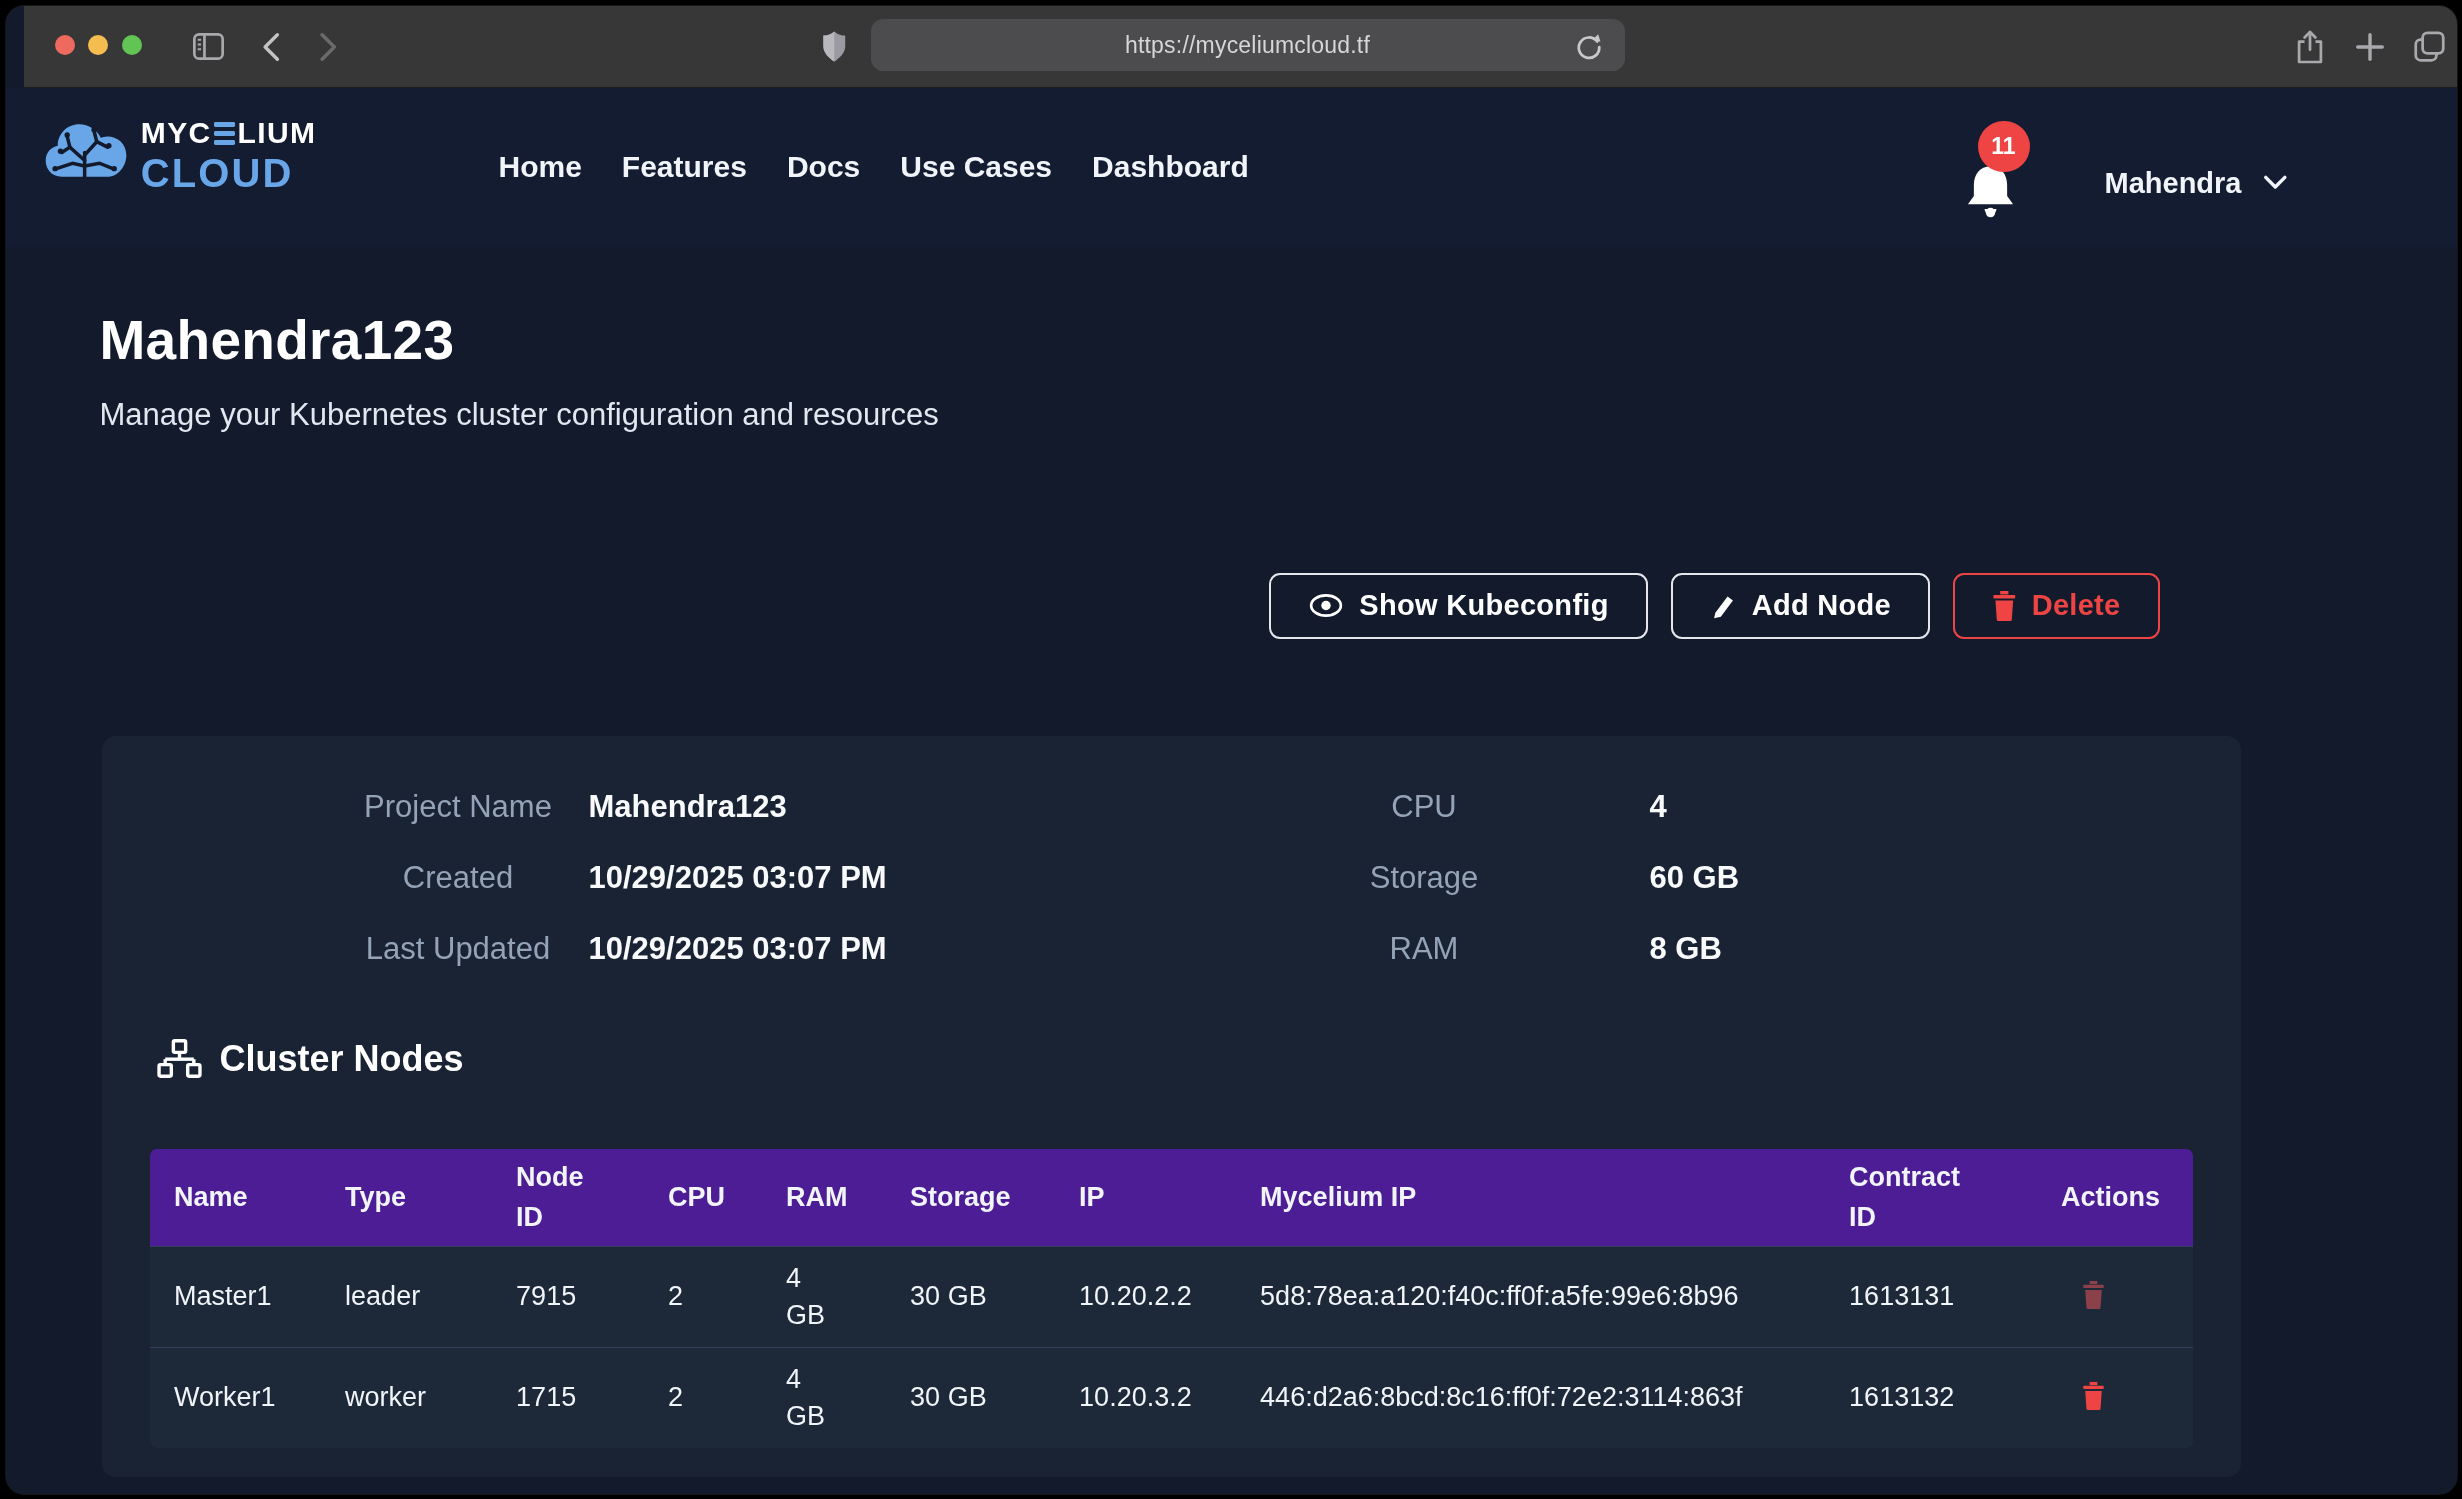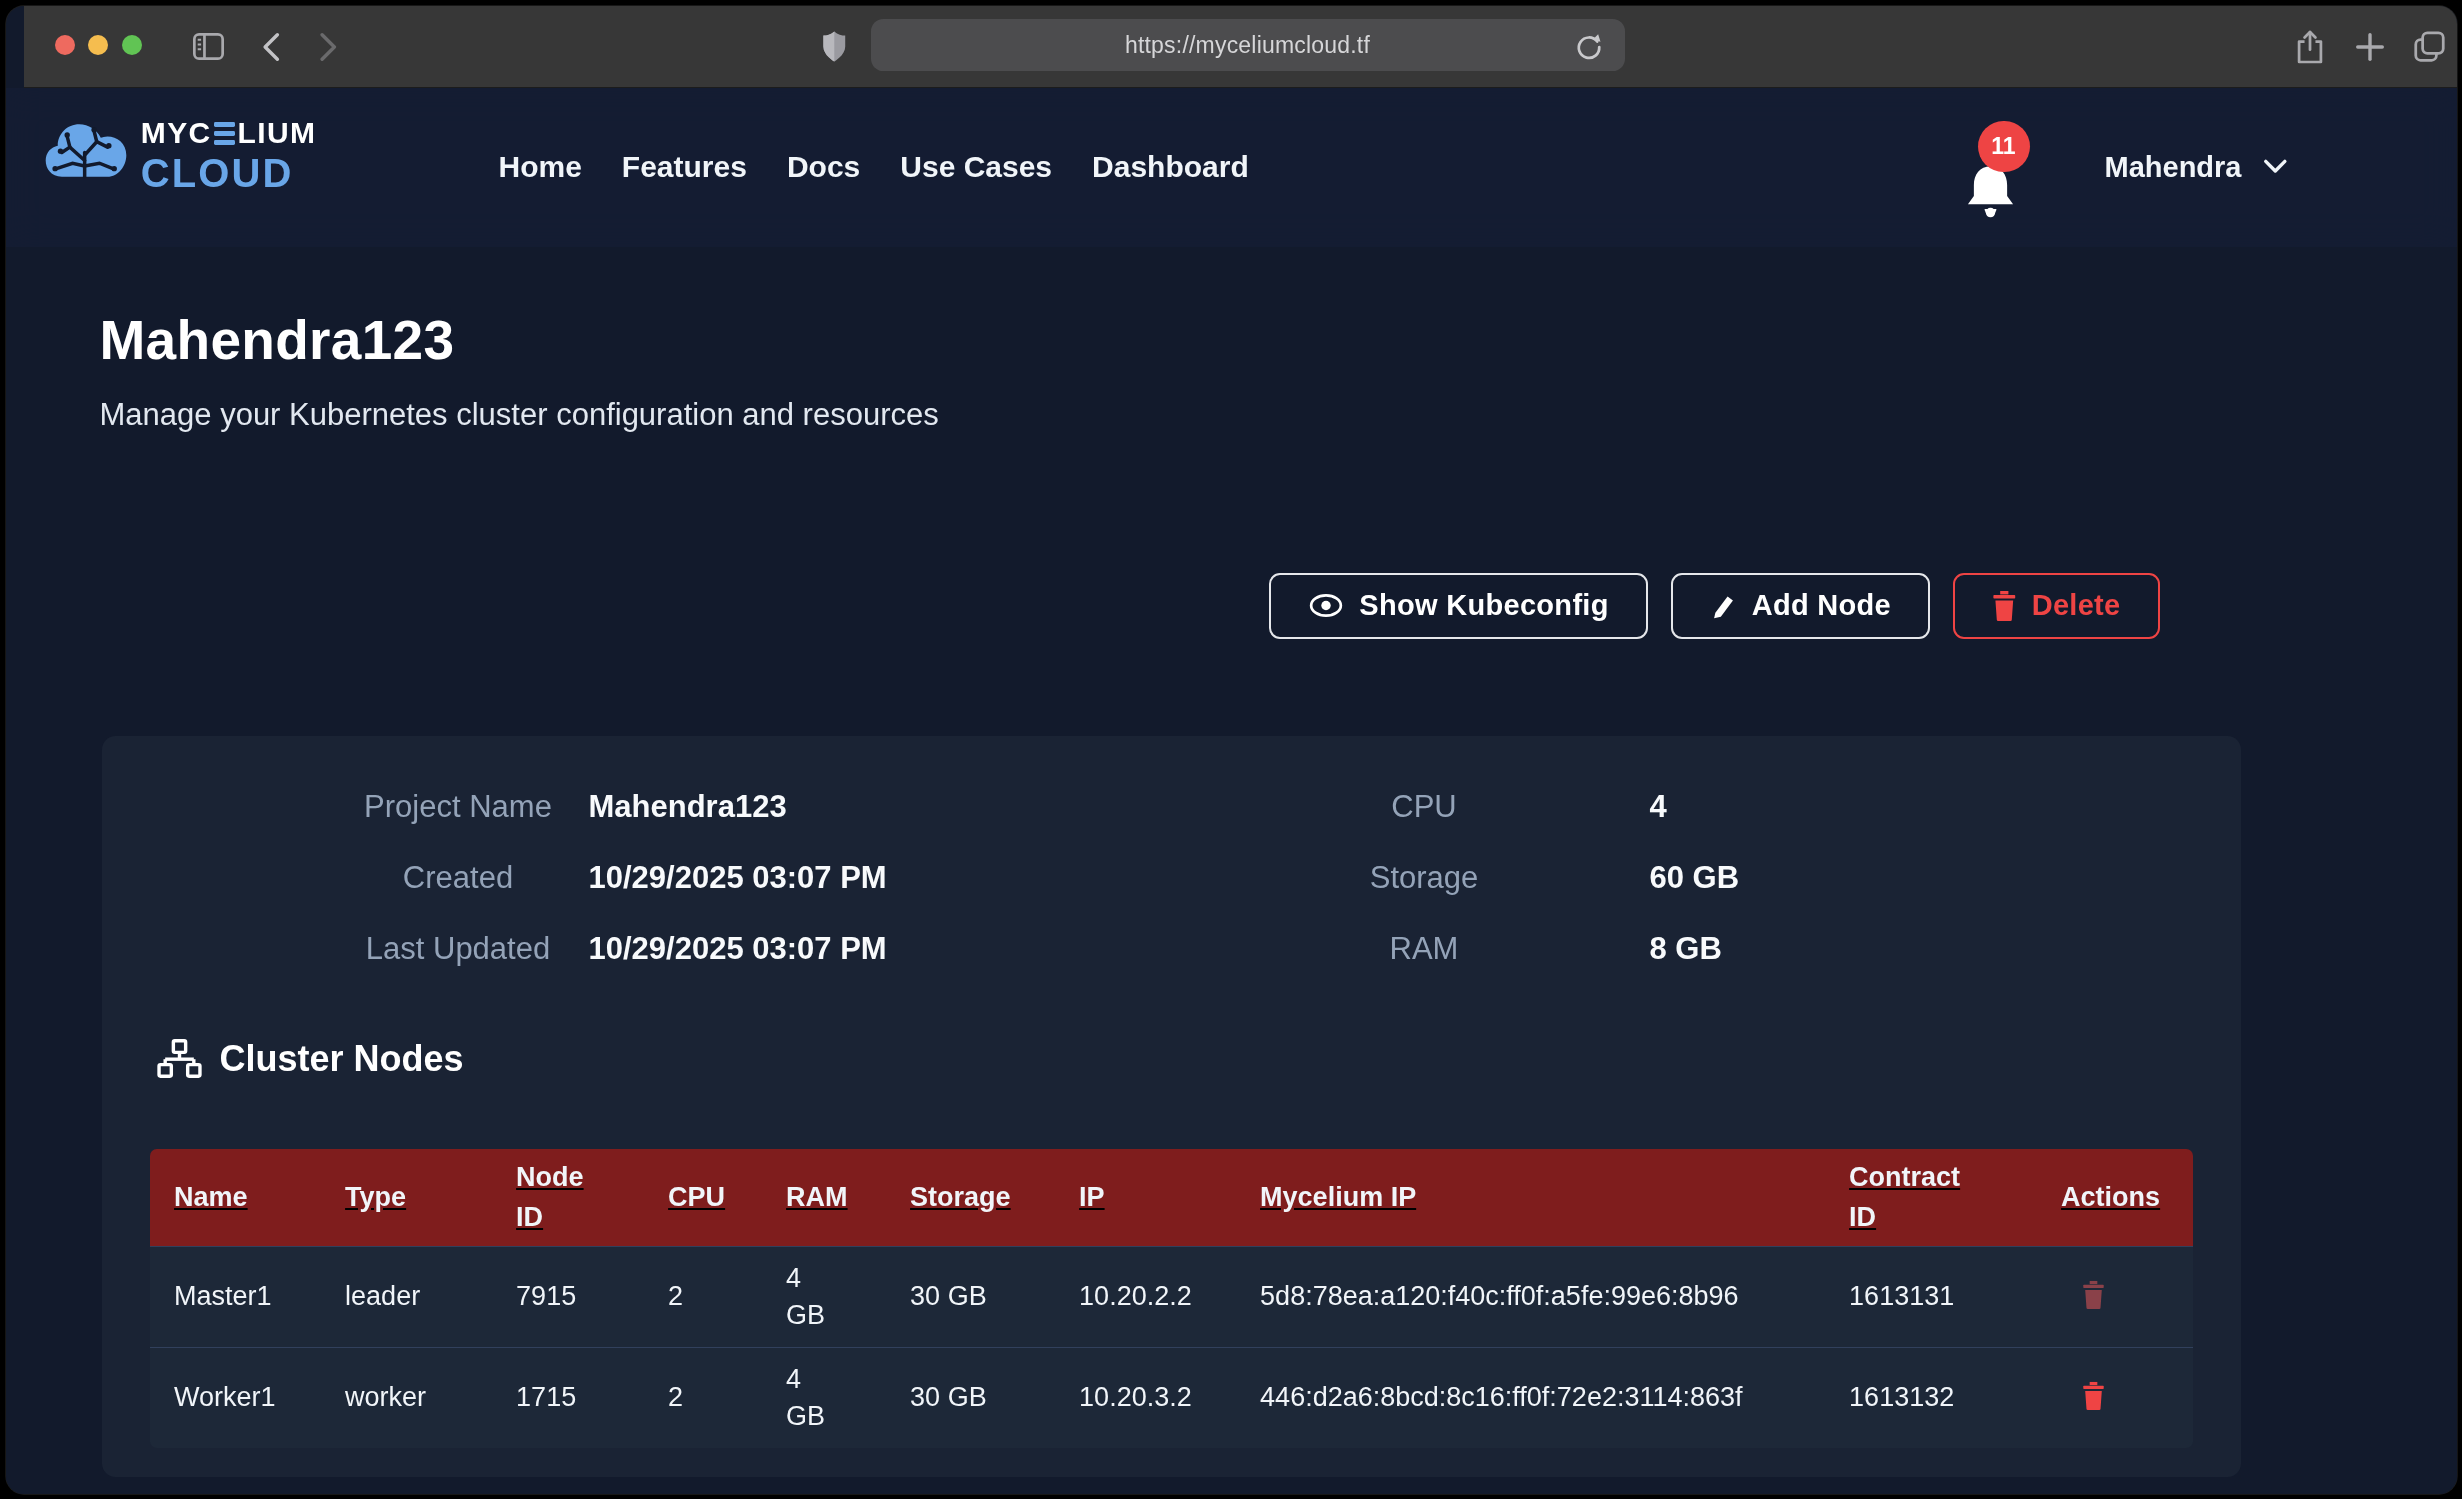--- a/index.html
+++ b/index.html
@@ -24,38 +24,38 @@
   .logo{position:absolute;left:37px;top:26px;display:flex;align-items:flex-end;gap:12.3px;}
   .brandtext{display:flex;flex-direction:column;line-height:1;}
   .brand-top{display:flex;align-items:center;font-size:30px;font-weight:800;color:#fff;letter-spacing:1.4px;}
   .ebars{display:flex;flex-direction:column;gap:3.4px;margin:0 2.7px;}
   .ebars i{display:block;width:20.5px;height:5.5px;border-radius:1.4px;background:var(--accent,#69a6e8);}
   .brand-bottom{font-size:40px;font-weight:800;color:var(--accent,#69a6e8);letter-spacing:2.1px;margin-top:4.1px;}
   .navlinks{position:absolute;left:493px;top:0;height:159px;display:flex;align-items:center;gap:40px;}
   .navlink{font-size:30px;font-weight:600;color:#f1f5f9;cursor:pointer;}
   .bellwrap{position:absolute;left:1956px;top:71px;width:62px;height:62px;color:#fff;}
   .badge{position:absolute;left:1972px;top:33px;min-width:52px;height:51px;border-radius:27px;background:var(--badge,#ee4444);color:#fff;font-size:23px;font-weight:700;display:flex;align-items:center;justify-content:center;z-index:6;}
-  .user{position:absolute;left:2099px;top:0;height:159px;display:flex;align-items:center;gap:22px;color:#f1f5f9;}
+  .user{position:absolute;left:2099px;top:16px;height:159px;display:flex;align-items:center;gap:22px;color:#f1f5f9;}
   .user .uname{font-size:29px;font-weight:600;}
   
   .content{position:absolute;left:0;top:0;width:100%;height:100%;z-index:1;}
   .pagetitle{position:absolute;left:94px;top:220px;font-size:55px;font-weight:700;color:#fff;letter-spacing:0.3px;}
   .subtitle{position:absolute;left:94px;top:309px;font-size:31px;font-weight:400;color:#e2e8f0;}
   .btnrow{position:absolute;left:0;top:485px;width:2154px;height:66px;display:flex;justify-content:flex-end;gap:23px;}
   .btn{height:66px;border-radius:11px;border:2.1px solid #e5e7eb;display:flex;align-items:center;justify-content:center;gap:15px;padding:0 37px;color:#fff;font-size:29px;font-weight:700;letter-spacing:0.3px;background:transparent;cursor:pointer;}
   .btn svg{display:block;}
   .btn.danger{border-color:var(--danger,#ef4444);color:var(--danger,#ef4444);}
   .panel{position:absolute;left:96px;top:648px;width:2139px;height:741px;border-radius:13.7px;background:#1a2334;}
   .infolabel{position:absolute;font-size:31px;color:#94a3b8;text-align:center;width:287px;}
   .infovalue{position:absolute;font-size:31px;color:#f8fafc;font-weight:600;}
   .clusterhead{position:absolute;left:55px;top:302px;display:flex;align-items:center;gap:18px;color:#fff;}
   .clusterhead .ht{font-size:36px;font-weight:700;}
   .tbl{position:absolute;left:48px;top:413px;width:2043px;border-radius:6.8px;overflow:hidden;}
   .trow{display:grid;grid-template-columns:171px 171px 152px 118px 124px 169px 181px 589px 212px 156px;}
-  .trow.head{background:#7f1d1d;text-decoration:underline;}
+  .trow.head{background:#4c1d95;}
   .trow.body{background:#1d2838;border-top:1.4px solid #31405c;}
   .cell{display:flex;align-items:center;padding-left:24.6px;font-size:27px;color:#f1f5f9;min-height:97px;}
   .trow.body .cell{min-height:100px;font-weight:400;}
   .trow.head .cell{font-weight:600;}
   .cell.wrapnode span{display:inline-block;max-width:82px;line-height:1.5;}
   .cell.wrapcontract span{display:inline-block;max-width:123px;line-height:1.5;}
   .cell.wrapram span{display:inline-block;max-width:45px;line-height:1.35;}
   .cell.mycip span{display:inline-block;max-width:489px;word-break:break-all;line-height:1.4;}
   .trashbtn{background:none;border:none;padding:0;margin-left:20.5px;cursor:pointer;height:33px;}
   .trash-muted{color:var(--danger-muted,#8a4149);}

